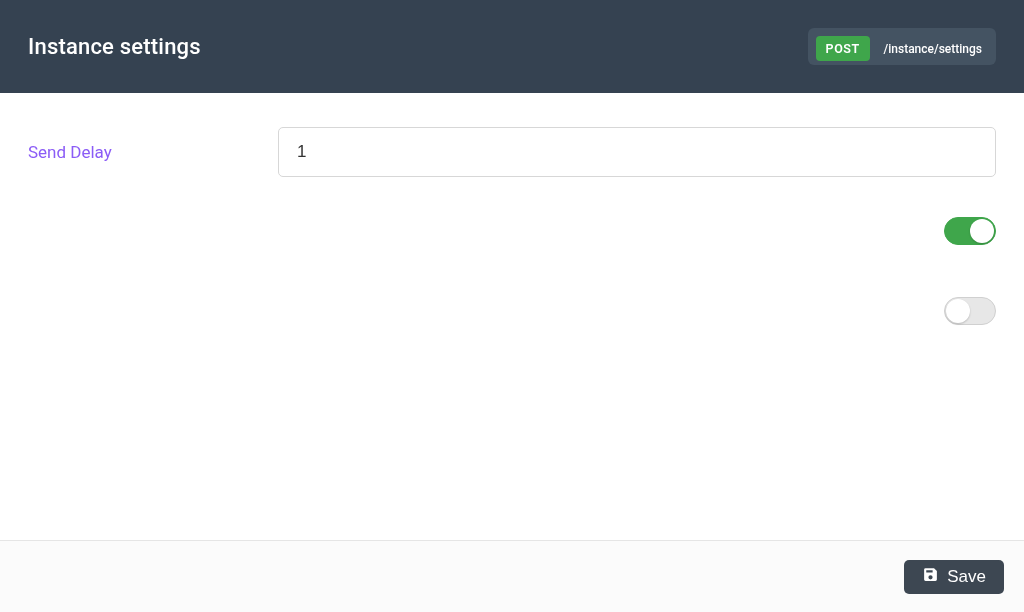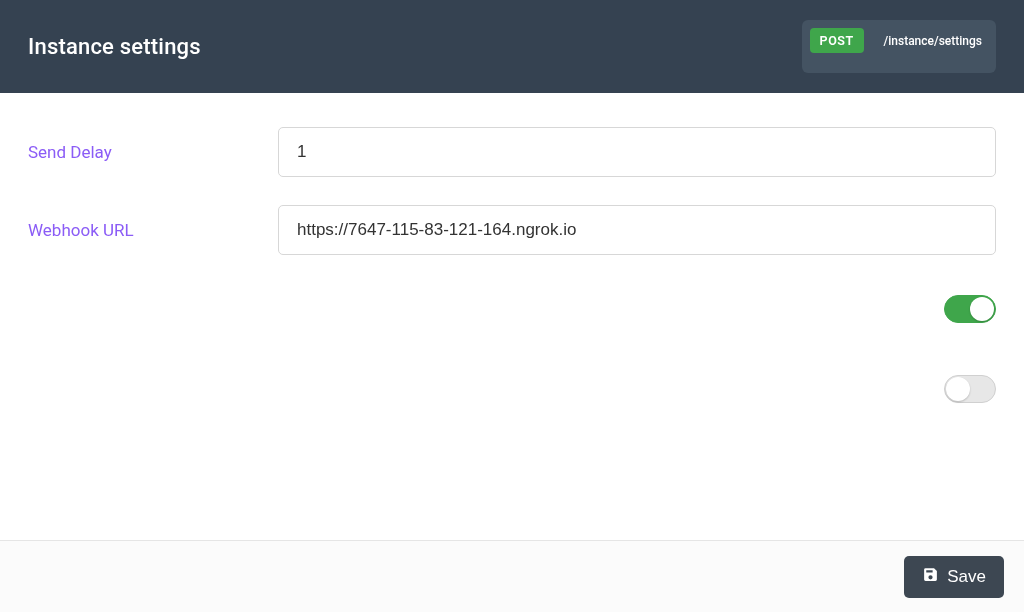--- a/index.html
+++ b/index.html
@@ -12,22 +12,22 @@
     justify-content: space-between;
     padding: 0 28px;
     color: #fff;
   }
   .header h1 { font-size: 22px; font-weight: 500; letter-spacing: .2px; }
   .endpoint-chip {
     background: #445362;
     border-radius: 6px;
     display: flex;
     align-items: center;
-    padding: 8px 14px 20px 8px;
-    gap: 20px;
+    padding: 8px 14px 4px 8px;
+    gap: 14px;
   }
   .method-badge {
     background: #3fa64b;
     color: #fff;
     font-size: 12.5px;
     font-weight: 600;
     letter-spacing: .5px;
     padding: 5px 10px;
     border-radius: 4px;
   }
@@ -106,21 +106,21 @@
     display: flex;
     align-items: center;
     justify-content: flex-end;
     padding: 0 20px;
   }
   .save-btn {
     background: #3d4752;
     color: #fff;
     border: none;
     border-radius: 5px;
-    height: 42px;
+    height: 34px;
     padding: 0 18px;
     font-size: 17px;
     font-weight: 500;
     display: inline-flex;
     align-items: center;
     gap: 8px;
     cursor: pointer;
   }
   .save-btn svg { width: 17px; height: 17px; fill: #fff; }
 </style>
@@ -137,26 +137,20 @@
 
 <div class="form-area">
 
   <div class="row">
     <div class="label">Send Delay</div>
     <div class="control">
       <input class="text-input" type="text" value="1" style="">
     </div>
   </div>
 
-  <div class="row">
-    <div class="label">Webhook URL</div>
-    <div class="control">
-      <input class="text-input" type="text" value="https://7647-115-83-121-164.ngrok.io" style="">
-    </div>
-  </div>
 
   <div class="row toggle-row">
     <div class="control">
       <div class="switch on">
         <div class="knob"></div>
       </div>
     </div>
   </div>
 
 

